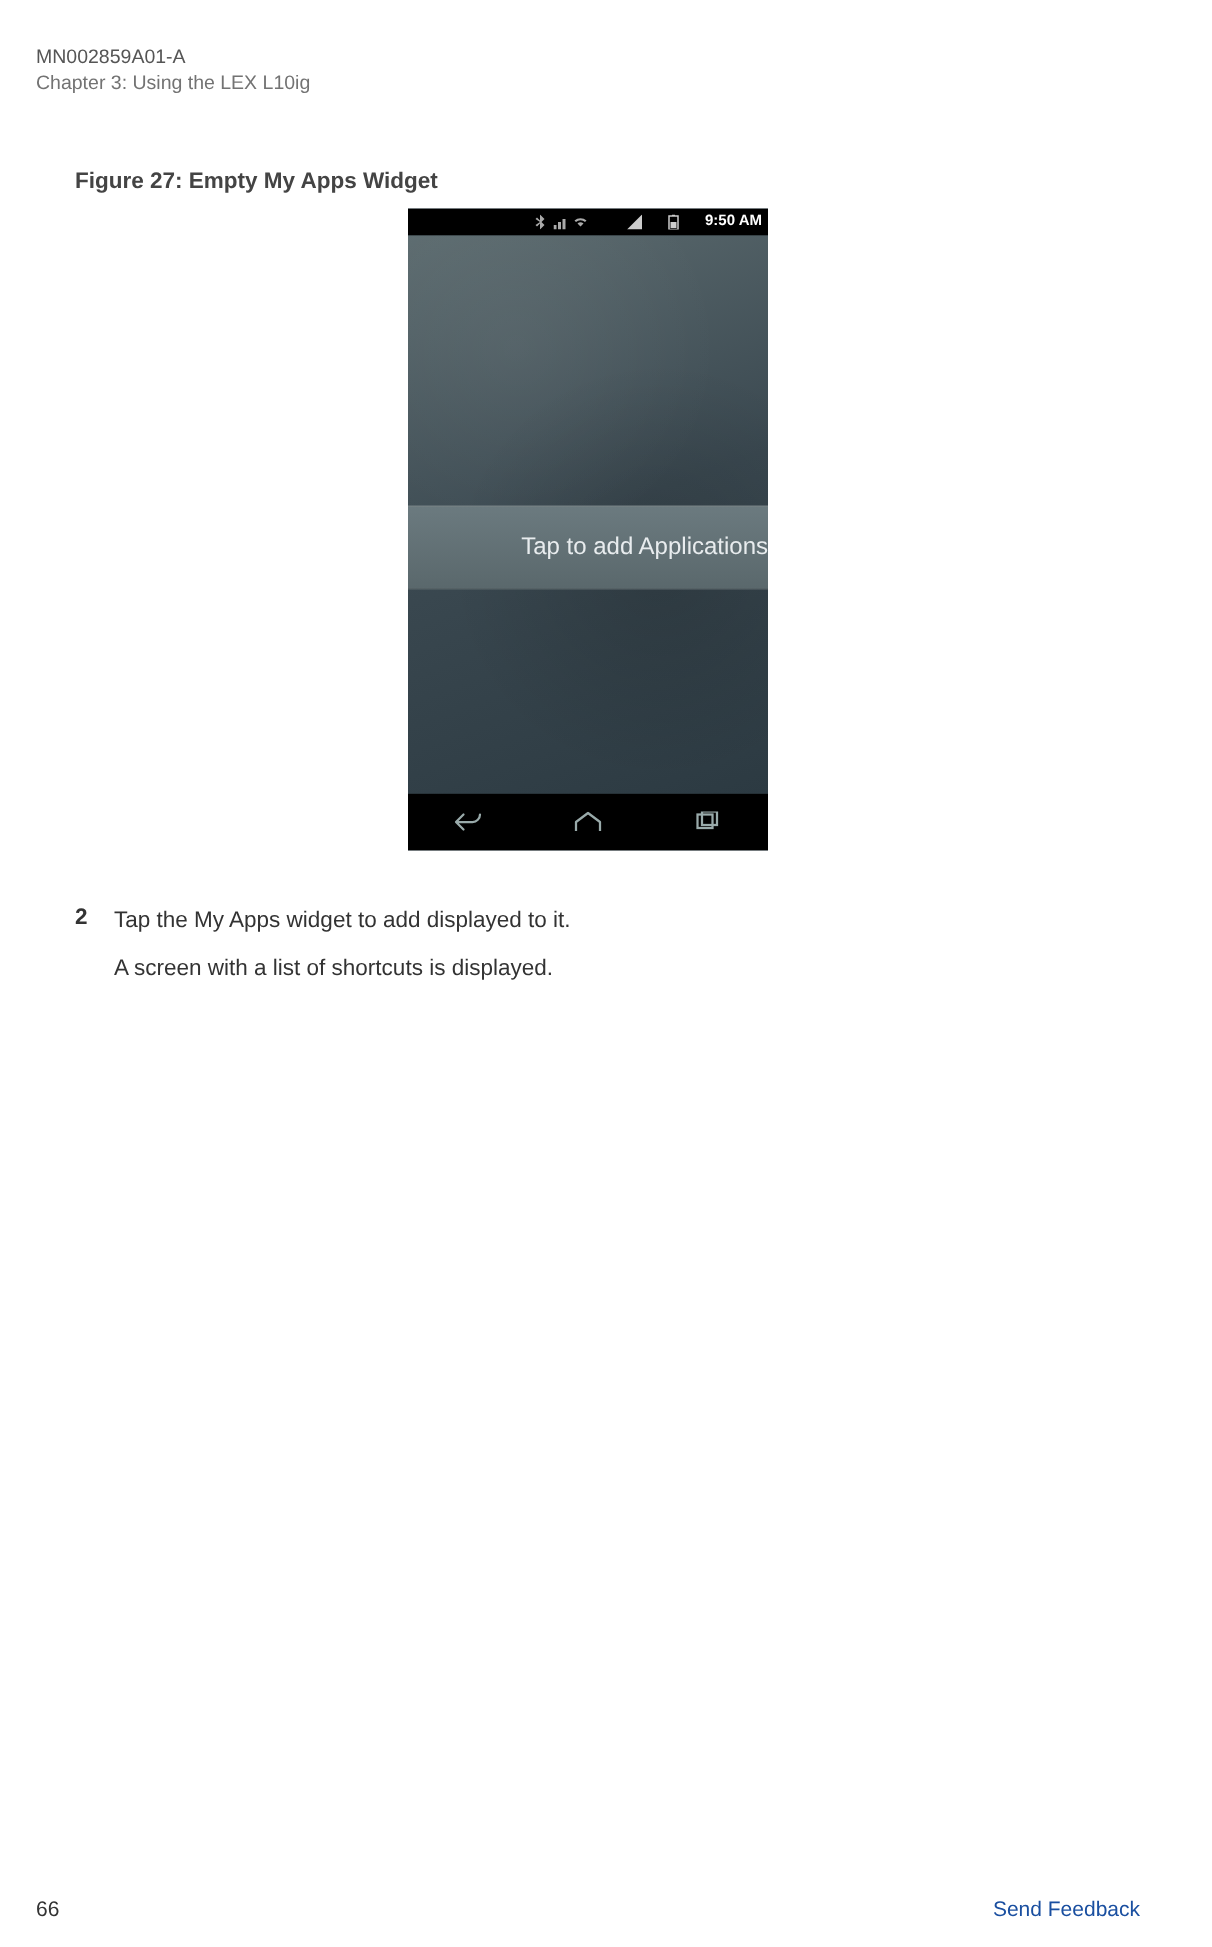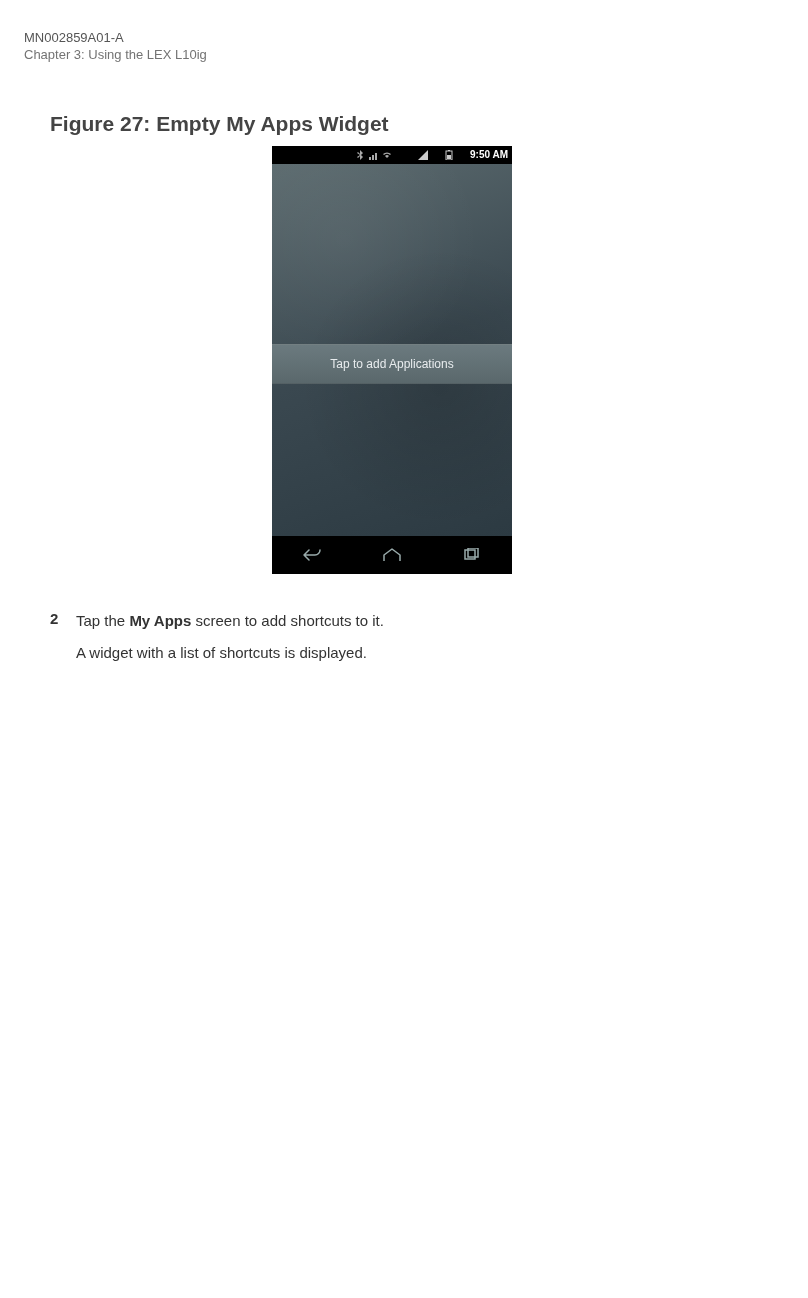--- a/index.html
+++ b/index.html
@@ -21,21 +21,21 @@
       color: #555;
       line-height: 1.3;
       margin-top: 20px;
     }
     .chapter {
       font-size: 13px;
       color: #737373;
       line-height: 1.3;
     }
     .figure-caption {
-      font-size: 21px;
+      font-size: 15px;
       font-weight: bold;
       color: #444;
       margin-top: 48px;
       margin-left: 26px;
     }
     .phone-container {
       margin: 10px auto 0 auto;
       display: flex;
       justify-content: center;
     }
@@ -86,27 +86,27 @@
       background-image:
         radial-gradient(circle at 30% 20%, rgba(255,255,255,0.05), transparent 40%),
         radial-gradient(circle at 70% 60%, rgba(0,0,0,0.15), transparent 50%);
       pointer-events: none;
     }
     .widget-banner {
       position: absolute;
       top: 180px;
       left: 0;
       right: 0;
-      height: 40px;
+      height: 56px;
       background: linear-gradient(180deg, #6b7a7f 0%, #5a686c 100%);
       display: flex;
       align-items: center;
-      justify-content: center;
+      justify-content: flex-end;
       color: #e8ecee;
-      font-size: 12px;
+      font-size: 16px;
       border-top: 1px solid rgba(255,255,255,0.15);
       border-bottom: 1px solid rgba(0,0,0,0.2);
     }
     .nav-bar {
       height: 38px;
       background: #000;
       display: flex;
       align-items: center;
       justify-content: space-around;
     }
@@ -129,21 +129,21 @@
     .step-num {
       font-weight: bold;
       color: #333;
       min-width: 12px;
     }
     .step-text p {
       margin-bottom: 10px;
       line-height: 1.45;
     }
     .step-text strong {
-      font-weight: bold;
+      font-weight: normal;
     }
     .footer {
       position: absolute;
       bottom: 18px;
       left: 24px;
       right: 48px;
       display: flex;
       justify-content: space-between;
       align-items: center;
       font-size: 14px;
@@ -221,19 +221,23 @@
             </svg>
         </div>
       </div>
     </div>
   </div>
 
   <div class="step-block">
     <div class="step-num">2</div>
     <div class="step-text">
       <p>
-        <span>Tap the </span><strong>My Apps</strong><span> screen to add shortcuts to it.</span>
+        <span>Tap the </span><strong>My Apps</strong><span> widget to add displayed to it.</span>
       </p>
-      <p>A widget with a list of shortcuts is displayed.</p>
+      <p>A screen with a list of shortcuts is displayed.</p>
     </div>
   </div>
 
+  <div class="footer">
+    <span class="page-num">66</span>
+    <span class="feedback-link">Send Feedback</span>
+  </div>
 </div>
 
 </body></html>

